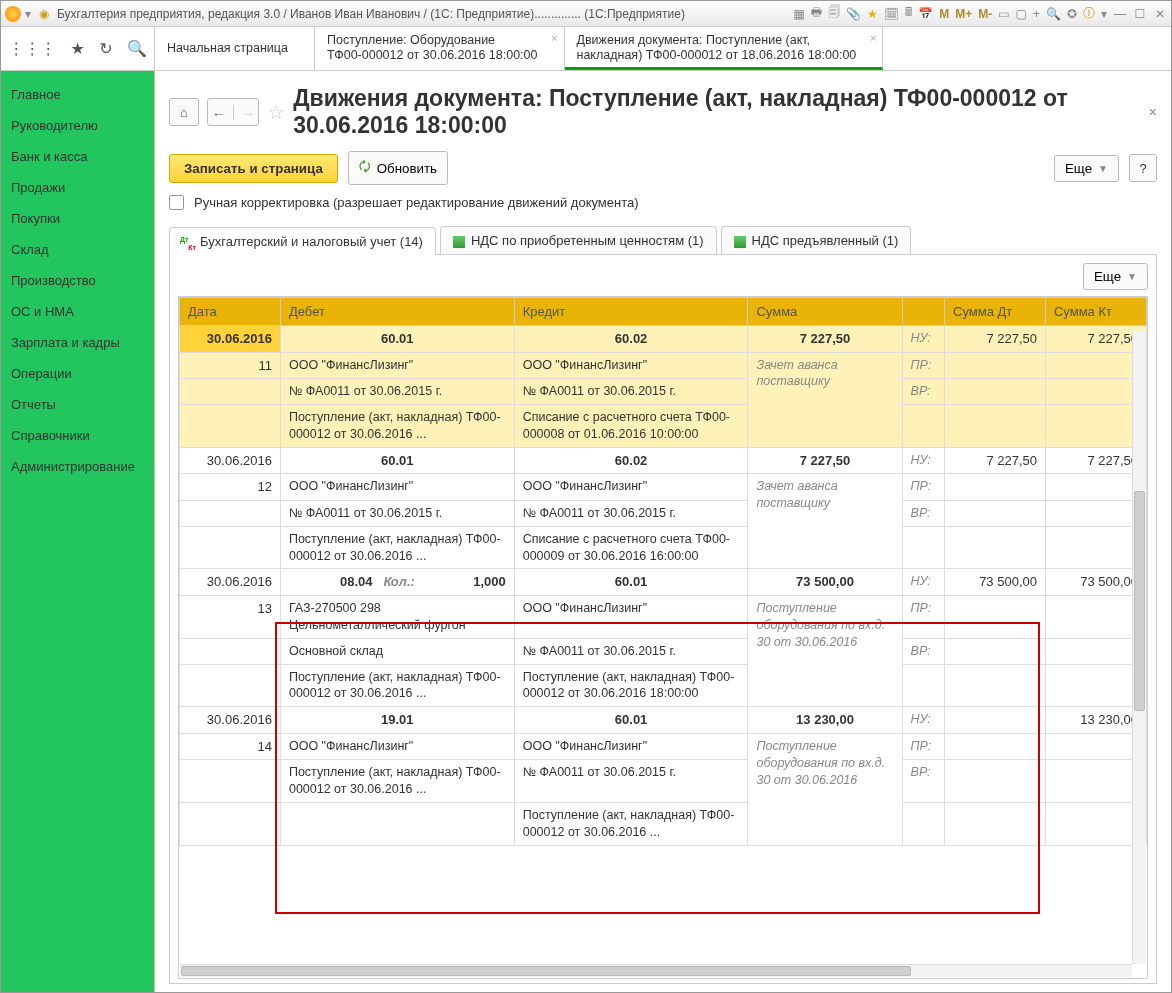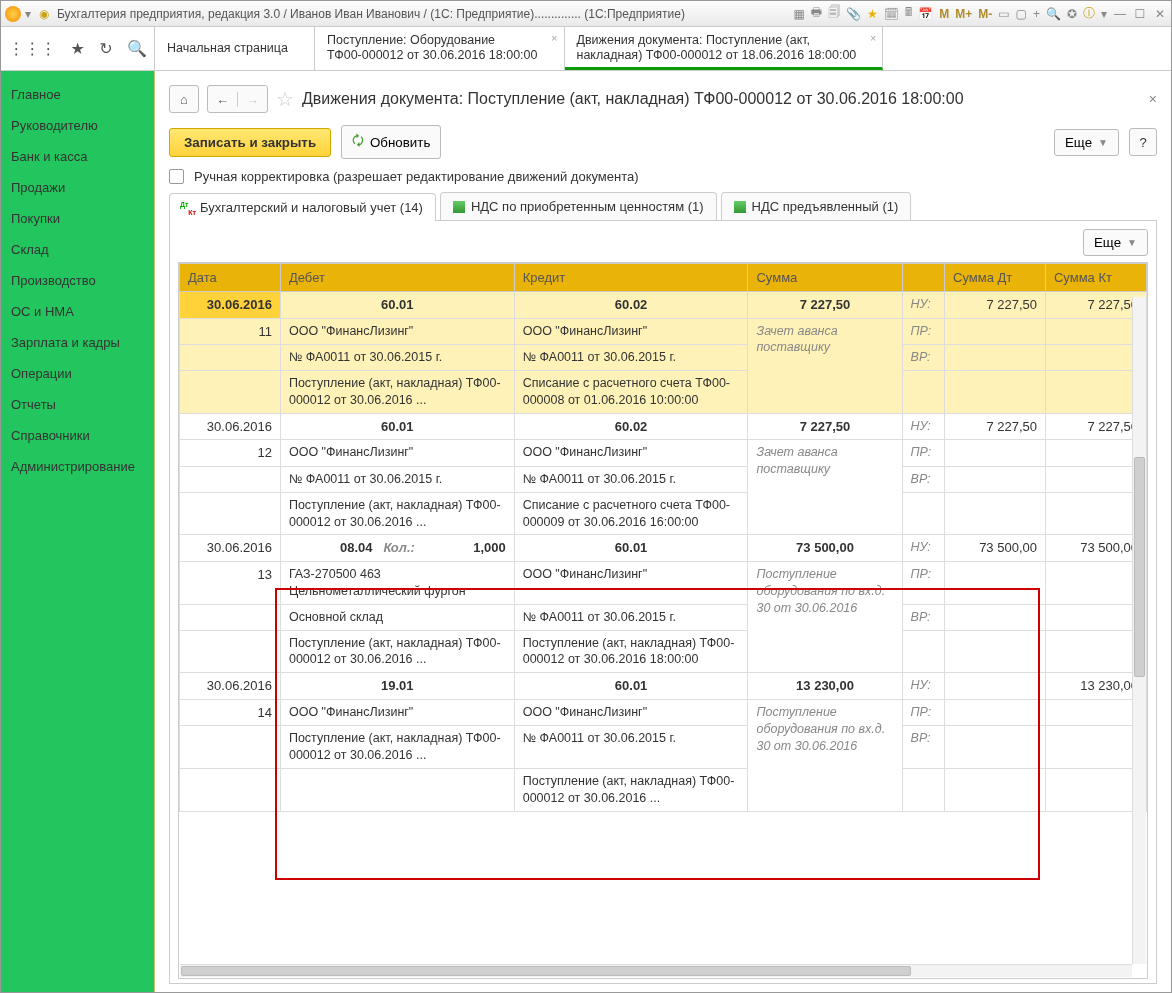--- a/index.html
+++ b/index.html
@@ -27,34 +27,34 @@
   .sidebar .item { padding:8px 10px; font-size:13px; cursor:pointer; }
 
   .main { flex:1; padding:14px 14px 8px 14px; display:flex; flex-direction:column; overflow:hidden; }
 
   .pagehead { display:flex; align-items:center; gap:8px; margin-bottom:12px; }
   .iconbtn { border:1px solid #bbb; border-radius:3px; background:#fafafa; height:28px; min-width:30px; display:inline-flex; align-items:center; justify-content:center; color:#555; cursor:pointer; padding:0 6px; }
   .iconbtn.group { padding:0; }
   .iconbtn.group span { padding:0 8px; }
   .iconbtn.group span + span { border-left:1px solid #ccc; }
   .star { color:#ccc; font-size:20px; }
-  .pagetitle { font-size:16px; font-weight:400; }
+  .pagetitle { font-size:23px; font-weight:700; }
   .page-x { color:#888; font-size:14px; margin-left:auto; cursor:pointer; }
 
   .actionrow { display:flex; align-items:center; gap:10px; margin-bottom:10px; }
   .btn-yellow { background:linear-gradient(#ffe873,#ffd23a); border:1px solid #d4a600; border-radius:3px; padding:6px 14px; font-weight:bold; color:#333; cursor:pointer; }
   .btn-plain { border:1px solid #bbb; border-radius:3px; background:#fafafa; padding:5px 10px; cursor:pointer; display:inline-flex; align-items:center; gap:6px; }
   .btn-more { margin-left:auto; }
   .btn-help { border:1px solid #bbb; border-radius:3px; background:#fafafa; width:28px; height:28px; display:inline-flex; align-items:center; justify-content:center; cursor:pointer; }
 
   .checkrow { display:flex; align-items:center; gap:10px; margin-bottom:8px; font-size:13px; }
   .checkbox { width:15px; height:15px; border:1px solid #999; border-radius:2px; }
 
   .subtabs { display:flex; border-bottom:1px solid #ccc; }
-  .subtab { border:1px solid #ccc; border-bottom:none; border-radius:4px 4px 0 0; padding:6px 12px; margin-right:4px; background:#fafafa; cursor:pointer; display:flex; align-items:center; gap:6px; font-size:13px; }
+  .subtab { border:1px solid #ccc; border-bottom:none; border-radius:4px 4px 0 0; padding:6px 12px; margin-right:4px; background:#fafafa; cursor:pointer; display:flex; align-items:flex-end; gap:6px; font-size:13px;margin-top:8px; }
   .subtab.active { background:#fff; position:relative; top:1px; }
   .subtab .sicon { width:12px; height:12px; display:inline-block; }
   .sicon.green { background:linear-gradient(#6c6,#393); }
   .sicon.dtk { position:relative; }
   .sicon.dtk::before { content:"Дт"; color:#0a0; font-size:7px; position:absolute; top:-1px; left:-2px; font-weight:bold;}
   .sicon.dtk::after { content:"Кт"; color:#c00; font-size:7px; position:absolute; bottom:-2px; right:-2px; font-weight:bold;}
 
   .tabpanel { border:1px solid #ccc; border-top:none; flex:1; display:flex; flex-direction:column; padding:8px 8px 4px 8px; overflow:hidden; }
   .tabpanel .more2 { align-self:flex-end; margin-bottom:6px; }
 
@@ -166,21 +166,21 @@
         <span class="iconbtn group">
           <span>←</span>
           <span style="color:#ccc;">→</span>
         </span>
         <span class="star">☆</span>
         <span class="pagetitle">Движения документа: Поступление (акт, накладная) ТФ00-000012 от 30.06.2016 18:00:00</span>
         <span class="page-x">×</span>
       </div>
 
       <div class="actionrow">
-        <button class="btn-yellow">Записать и закрыть</button>
+        <button class="btn-yellow">Записать и страница</button>
         <button class="btn-plain">
           <span style="color:#4a9a2e;">🗘</span>
           <span>Обновить</span>
         </button>
         <button class="btn-plain btn-more">
           <span>Еще</span>
           <span style="color:#888;font-size:10px;">▼</span>
         </button>
         <span class="btn-help">?</span>
       </div>
@@ -306,21 +306,21 @@
                   <td class=" ralign">30.06.2016</td>
                   <td class="bold">08.04 &nbsp; <span class="muted">Кол.:</span> &nbsp; <span style="float:right">1,000</span></td>
                   <td class="bold">60.01</td>
                   <td class="bold ralign">73 500,00</td>
                   <td class="muted small">НУ:</td>
                   <td class="ralign">73 500,00</td>
                   <td class="ralign">73 500,00</td>
                 </tr>
                 <tr>
                   <td class="rowno">13</td>
-                  <td class="small">ГАЗ-270500 463 Цельнометаллический фургон</td>
+                  <td class="small">ГАЗ-270500 298 Цельнометаллический фургон</td>
                   <td class="small">ООО "ФинансЛизинг"</td>
                   <td class="muted small" rowspan="3">Поступление оборудования по вх.д. 30 от 30.06.2016</td>
                   <td class="muted small">ПР:</td>
                   <td></td>
                   <td></td>
                 </tr>
                 <tr>
                   <td></td>
                   <td class="small">Основной склад</td>
                   <td class="small">№ ФА0011 от 30.06.2015 г.</td>

